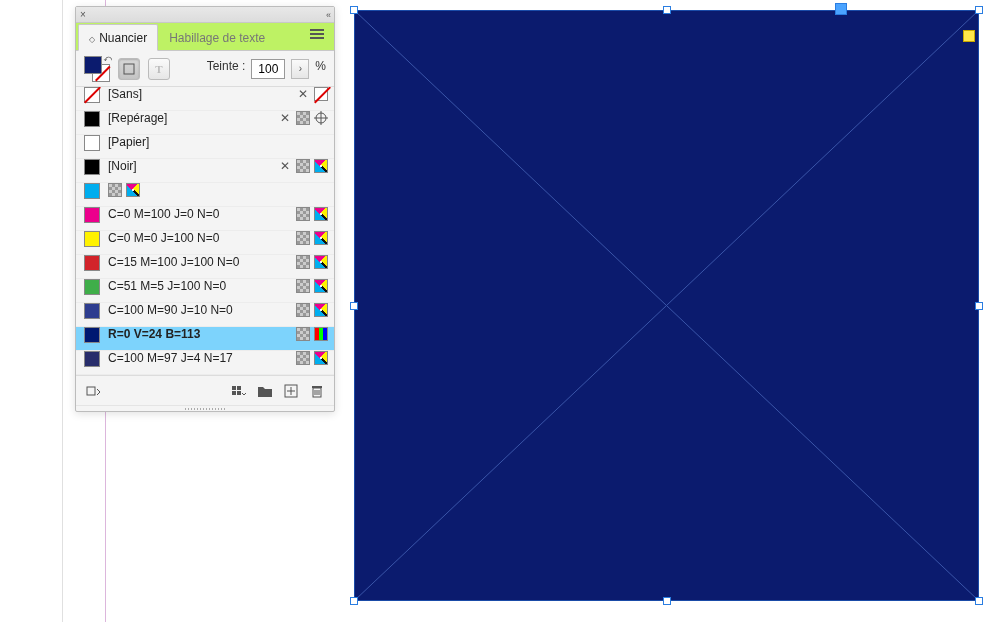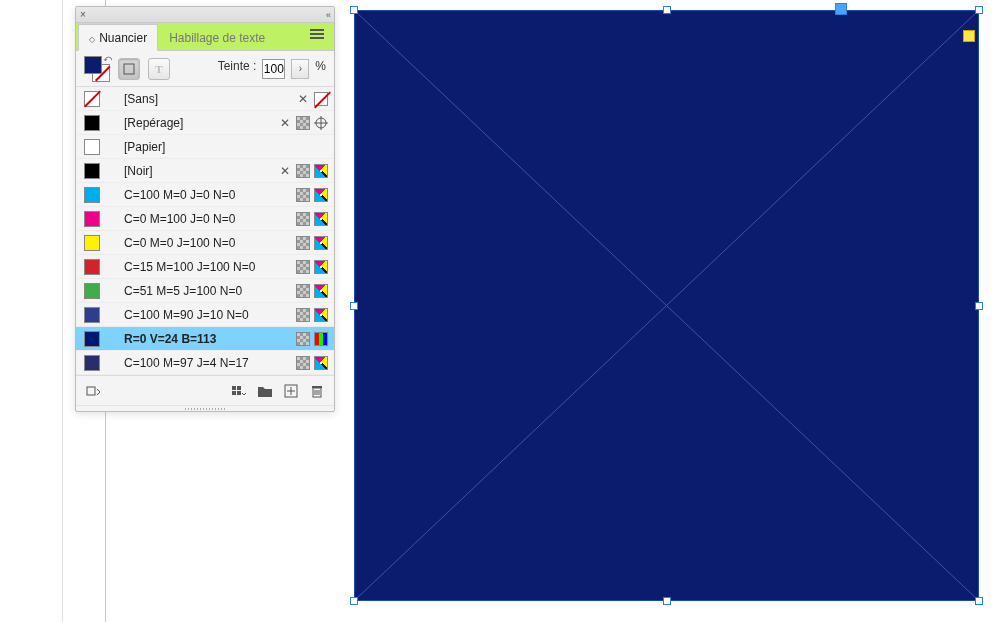--- a/index.html
+++ b/index.html
@@ -119,40 +119,40 @@
 .btn-t { font-family: Georgia, serif; font-weight: bold; color:#bbb; }
 .teinte-group {
   margin-left: auto;
   display: flex;
   align-items: flex-start;
   gap: 6px;
   font-size: 12px;
   color: #333;
 }
 .teinte-group input {
-  width: 23px; height: 20px;
+  width: 34px; height: 20px;
   text-align: center;
   border: 1px solid #999;
   background: #fff;
   font-size: 12px;
 }
 .teinte-group .arrow {
   width: 18px; height: 20px;
   border: 1px solid #bbb;
   background: linear-gradient(#fafafa,#e6e6e6);
   display:flex; align-items:center; justify-content:center;
   font-size: 10px; color:#555; cursor:pointer;
 }
 .swatch-list { max-height: 300px; overflow: auto; }
 .sw-row {
   display: flex;
-  align-items: center;
+  align-items: flex-start;
   height: 24px;
   padding: 0 6px 0 8px;
-  gap: 24px;
+  gap: 8px;
   border-bottom: 1px solid #ececec;
   cursor: pointer;
   font-size: 12px;
   color: #222;
 }
 .sw-row.selected { background: #7dd3fc; }
 .sw-row .chip {
   width: 16px; height: 16px;
   border: 1px solid #888;
   flex-shrink: 0;
@@ -306,21 +306,20 @@
         <div class="chip" style="background: rgb(0, 0, 0);"></div>
         <span class="name">[Noir]</span>
         <div class="icons">
           <span class="ic noedit">✕</span>
           <span class="ic checker"></span>
           <span class="ic cmyk-swatch"></span>
         </div>
       </div>
       <div class="sw-row">
         <div class="chip" style="background: rgb(0, 173, 238);"></div>
-        <span class="name">C=100 M=0 J=0 N=0</span>
         <div class="icons">
           <span class="ic checker"></span>
           <span class="ic cmyk-swatch"></span>
         </div>
       </div>
       <div class="sw-row">
         <div class="chip" style="background: rgb(236, 0, 140);"></div>
         <span class="name">C=0 M=100 J=0 N=0</span>
         <div class="icons">
           <span class="ic checker"></span>

